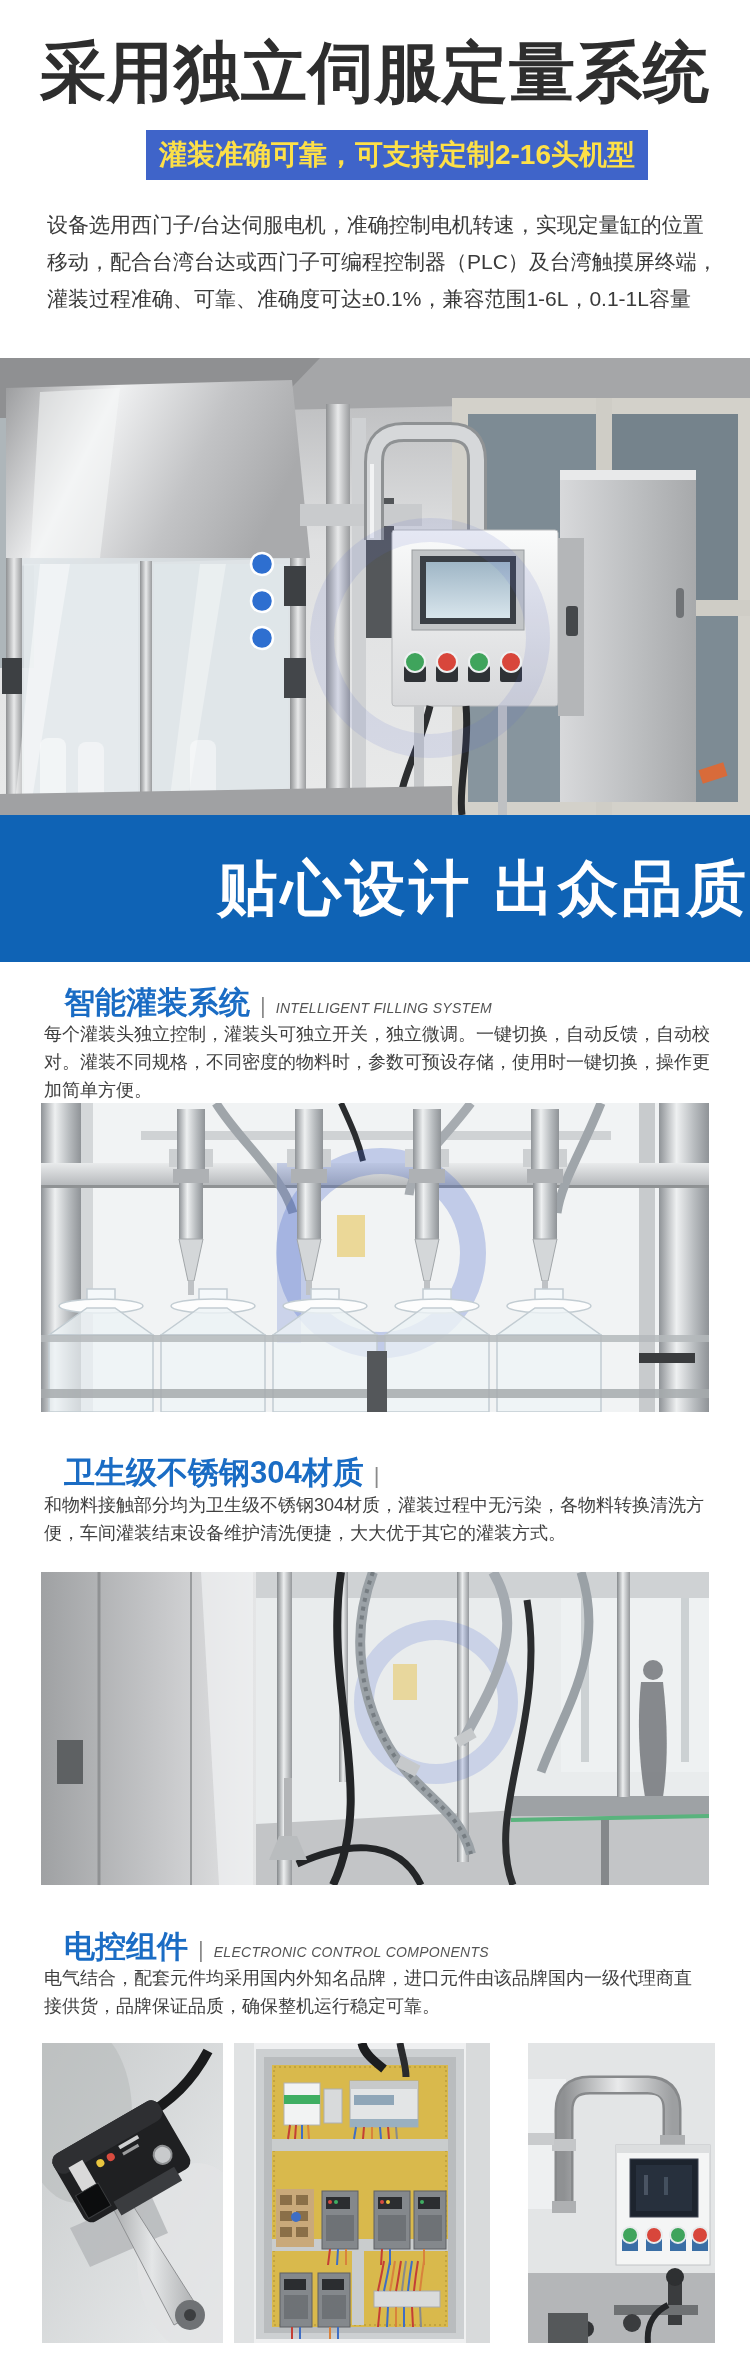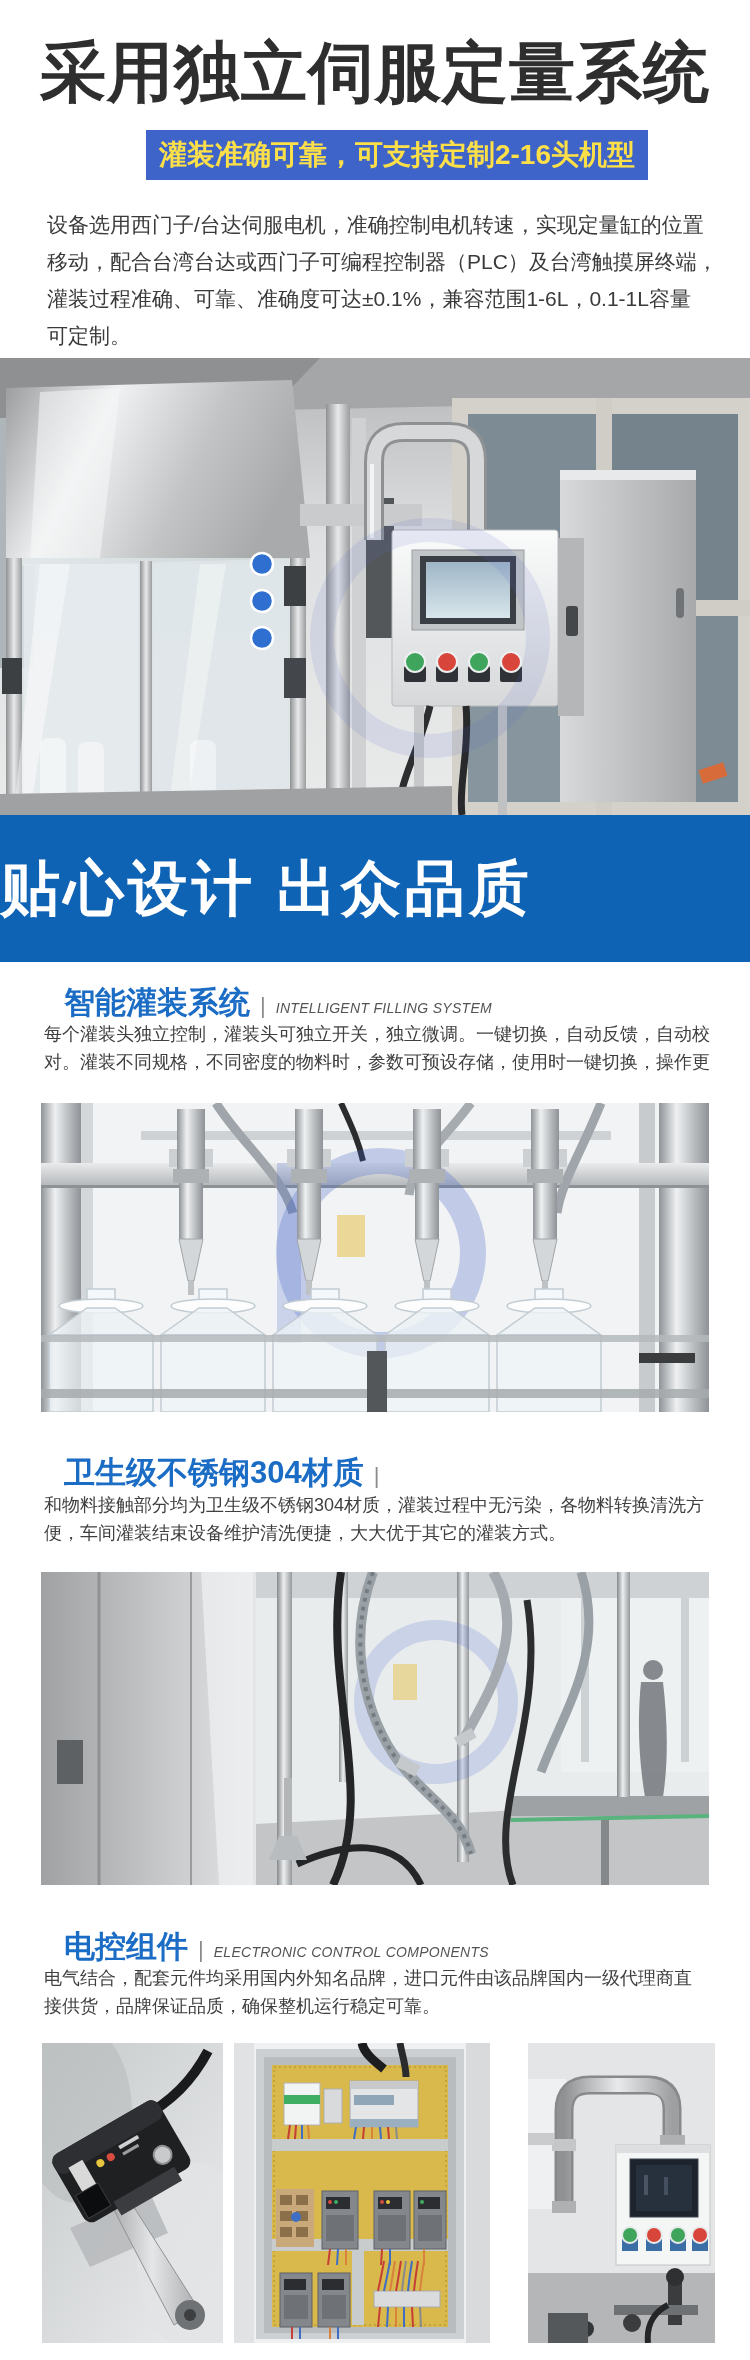--- a/index.html
+++ b/index.html
@@ -22,21 +22,21 @@
     position:absolute;top:130px;left:146px;width:502px;height:50px;line-height:50px;
     background:var(--badge-bg,#3f64c9);color:#fde047;text-align:center;
     font-size:28px;font-weight:700;white-space:nowrap;
   }
   .intro{position:absolute;top:206px;left:47px;width:670px;color:#3a3a3a;}
   .intro .ln{font-size:21px;line-height:37px;white-space:nowrap;}
 
   .photo1{position:absolute;top:358px;left:0;width:750px;height:457px;}
   .banner{
     position:absolute;top:815px;left:0;width:750px;height:147px;
-    background:var(--banner-bg,#0f63b5);color:#fff;text-align:left;
+    background:var(--banner-bg,#0f63b5);color:#fff;text-align:right;
     font-size:60px;font-weight:900;line-height:147px;letter-spacing:4px;white-space:nowrap;
   }
 
   .sec-head{position:absolute;left:42px;display:flex;align-items:baseline;white-space:nowrap;margin-left:22px;}
   .sec-head .cn{font-size:31px;font-weight:800;color:var(--heading-blue,#1a6cc4);}
   .sec-head .divider{font-size:22px;color:#8a8a8a;margin:0 10px;font-weight:400;}
   .sec-head .en{font-size:14px;color:#545454;letter-spacing:0.3px;font-style:italic;}
   .sec-body{position:absolute;left:44px;color:var(--body-color,#3f3f3f);}
   .sec-body .ln{font-size:18px;line-height:28px;white-space:nowrap;}
 
@@ -48,21 +48,20 @@
 
 <div class="page">
 
   <div class="page-title">采用独立伺服定量系统</div>
   <div class="badge">灌装准确可靠，可支持定制2-16头机型</div>
 
   <div class="intro">
     <div class="ln">设备选用西门子/台达伺服电机，准确控制电机转速，实现定量缸的位置</div>
     <div class="ln">移动，配合台湾台达或西门子可编程控制器（PLC）及台湾触摸屏终端，</div>
     <div class="ln">灌装过程准确、可靠、准确度可达±0.1%，兼容范围1-6L，0.1-1L容量</div>
-    <div class="ln">可定制。</div>
   </div>
 
   <div class="photo photo1">
     <svg width="750" height="457" viewBox="0 0 750 457" xmlns="http://www.w3.org/2000/svg">
       <defs>
         <linearGradient id="p1bg" x1="0" y1="0" x2="0" y2="1">
           <stop offset="0" stop-color="#b5b6b8"></stop>
             <stop offset="0.4" stop-color="#dfe0e1"></stop>
             <stop offset="1" stop-color="#e9eaea"></stop>
         </linearGradient>
@@ -175,20 +174,21 @@
   <div class="banner">贴心设计 出众品质</div>
 
   <div class="sec-head" style="top:982px;">
     <span class="cn">智能灌装系统</span>
     <span class="divider">|</span>
     <span class="en">INTELLIGENT FILLING SYSTEM</span>
   </div>
   <div class="sec-body" style="top:1020px;">
     <div class="ln">每个灌装头独立控制，灌装头可独立开关，独立微调。一键切换，自动反馈，自动校</div>
     <div class="ln">对。灌装不同规格，不同密度的物料时，参数可预设存储，使用时一键切换，操作更</div>
+    <div class="ln">加简单方便。</div>
   </div>
 
   <div class="photo" style="top:1103px;left:41px;">
     <svg width="668" height="309" viewBox="0 0 668 309" xmlns="http://www.w3.org/2000/svg">
       <defs>
         <linearGradient id="p2chrome" x1="0" y1="0" x2="1" y2="0">
           <stop offset="0" stop-color="#8f9397"></stop>
             <stop offset="0.35" stop-color="#eef0f1"></stop>
             <stop offset="0.7" stop-color="#b8bcbf"></stop>
             <stop offset="1" stop-color="#8f9397"></stop>

